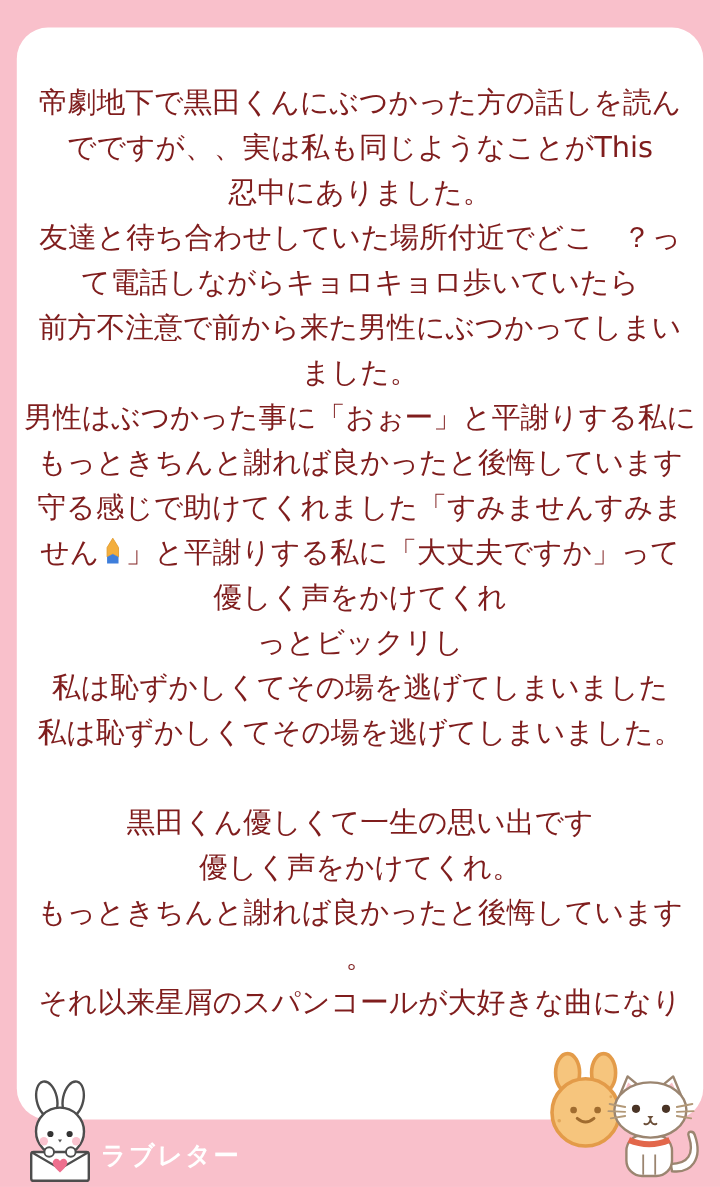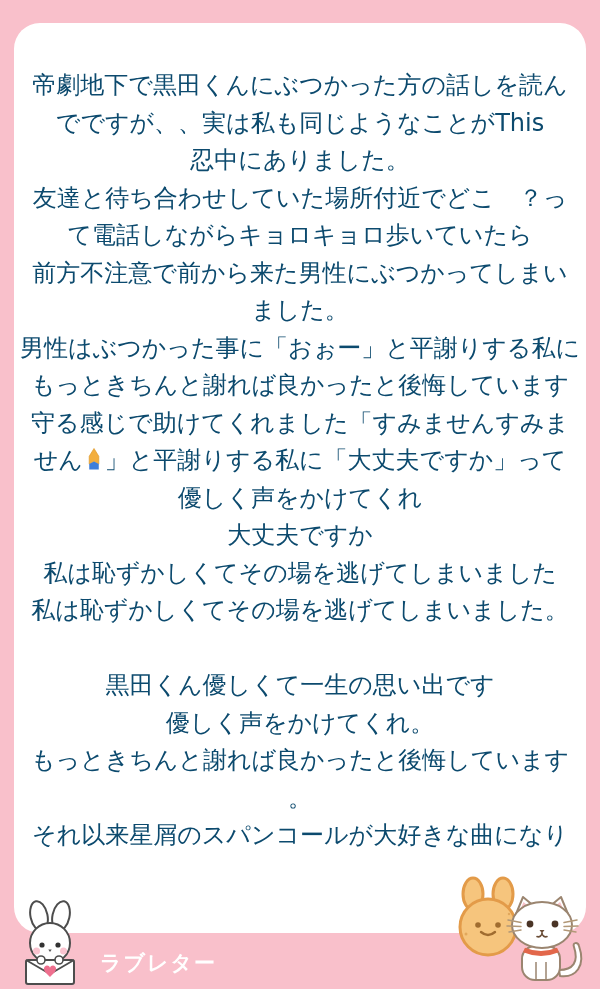--- a/index.html
+++ b/index.html
@@ -21,21 +21,21 @@
     background: #FFFFFF;
     border-radius: 26px;
     z-index: 1;
   }
   .letter {
     position: absolute;
     left: 0;
     top: 44px;
     width: 572px;
     text-align: center;
-    color: #0c4a6e;
+    color: #7f1d1d;
     font-size: 24px;
   }
   .line {
     height: 37.5px;
     line-height: 37.5px;
     white-space: nowrap;
   }
   .pray-emoji {
     width: 22px;
     height: 25px;
@@ -44,21 +44,21 @@
   }
   .mascot {
     position: absolute;
     z-index: 2;
   }
   #rabbit-mascot  { left: 12px;  top: 900px; width: 78px; height: 86px; }
   #bunny-cookie   { left: 452px; top: 876px; width: 72px; height: 82px; }
   #cat-mascot     { left: 494px; top: 894px; width: 94px; height: 90px; }
   .app-label {
     position: absolute;
-    left: 100px;
+    left: 84px;
     top: 949px;
     z-index: 2;
     color: #FFFFFF;
     font-size: 21px;
     font-weight: bold;
     letter-spacing: 2px;
     white-space: nowrap;
   }
 </style>
 </head>
@@ -74,21 +74,21 @@
     <div class="line">前方不注意で前から来た男性にぶつかってしまい</div>
     <div class="line">ました。</div>
     <div class="line">男性はぶつかった事に「おぉー」と平謝りする私に</div>
     <div class="line">もっときちんと謝れば良かったと後悔しています</div>
     <div class="line">守る感じで助けてくれました「すみませんすみま</div>
     <div class="line">せん<svg class="pray-emoji" viewBox="0 0 24 26">
           <path d="M12 1 L17.2 9.5 V18 L12 15.3 L6.8 18 V9.5 Z" fill="#F3AE3D" stroke="#E09B2D" stroke-width="0.8"></path>
           <path d="M6.8 18 L12 15.3 L17.2 18 L17.2 24 H6.8 Z" fill="#3E7EDB"></path>
         </svg>」と平謝りする私に「大丈夫ですか」って</div>
     <div class="line">優しく声をかけてくれ</div>
-    <div class="line">大丈夫ですか</div>
+    <div class="line">っとビックリし</div>
     <div class="line">私は恥ずかしくてその場を逃げてしまいました</div>
     <div class="line">私は恥ずかしくてその場を逃げてしまいました。</div>
     <div class="line"></div>
     <div class="line">黒田くん優しくて一生の思い出です</div>
     <div class="line">優しく声をかけてくれ。</div>
     <div class="line">もっときちんと謝れば良かったと後悔しています</div>
     <div class="line">。</div>
     <div class="line">それ以来星屑のスパンコールが大好きな曲になり</div>
   </div>
 </div>

